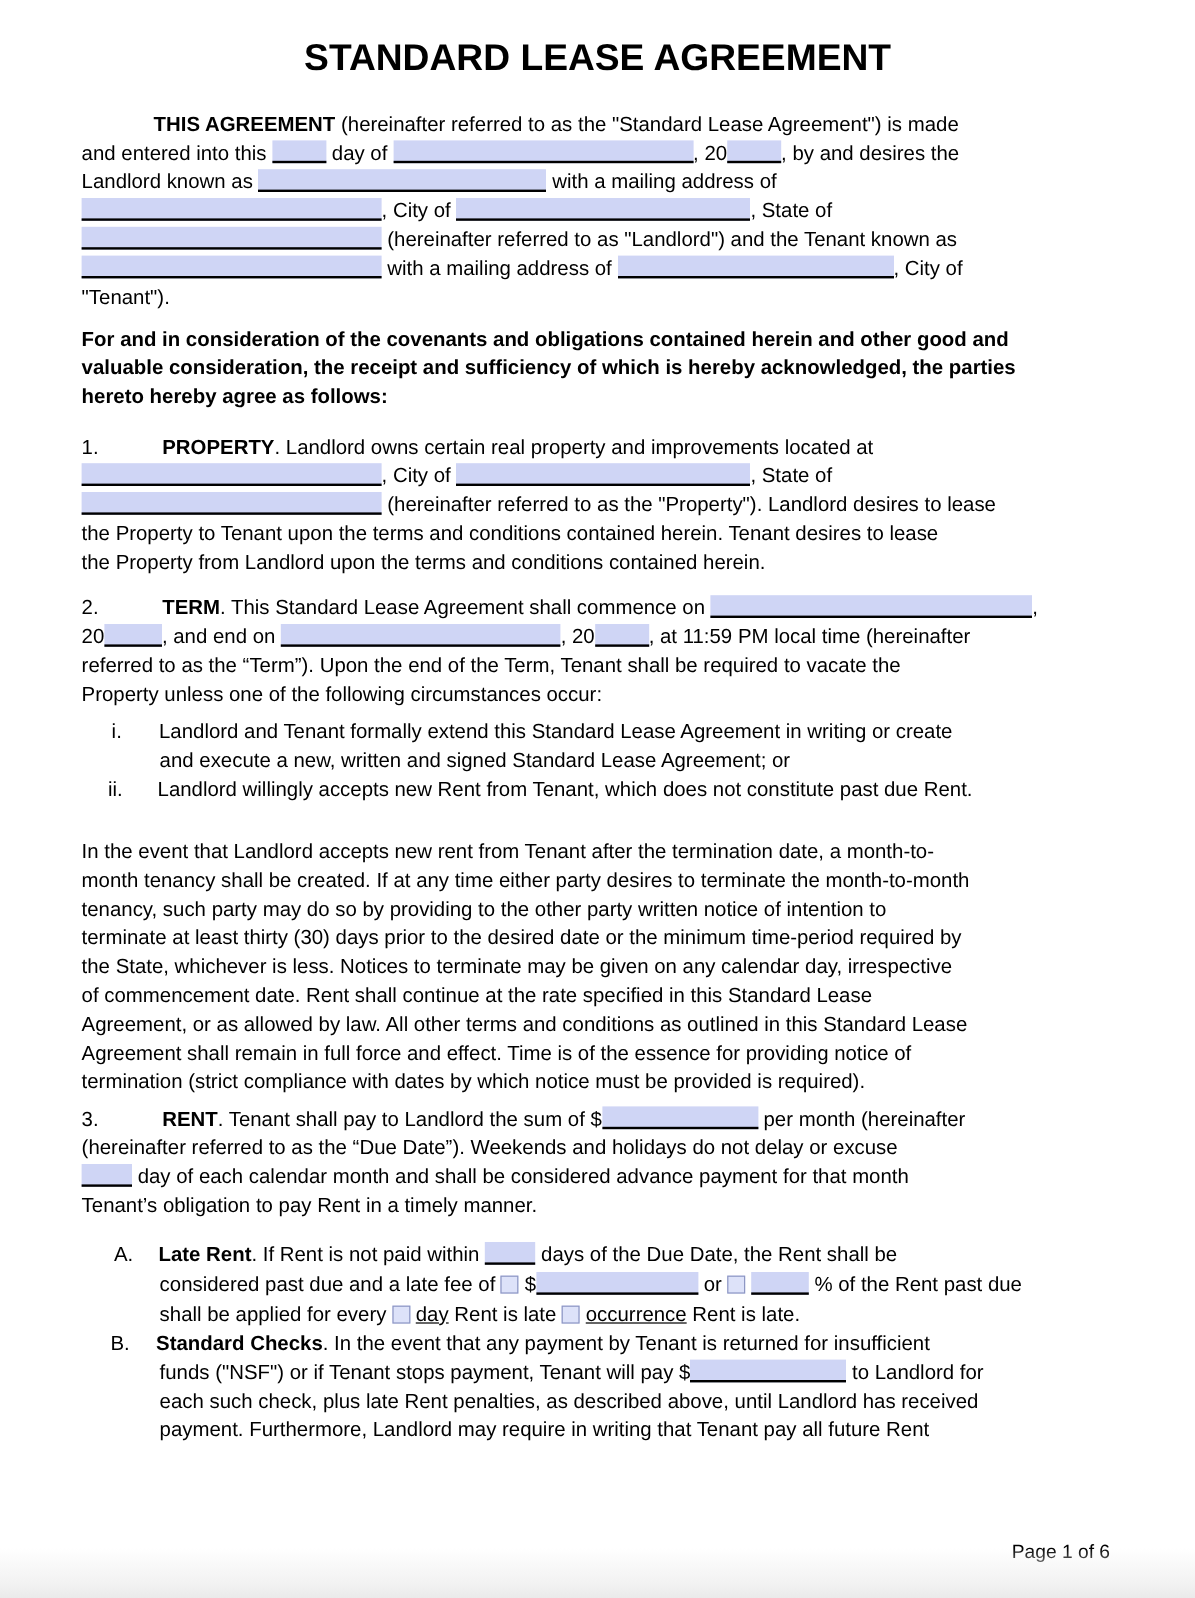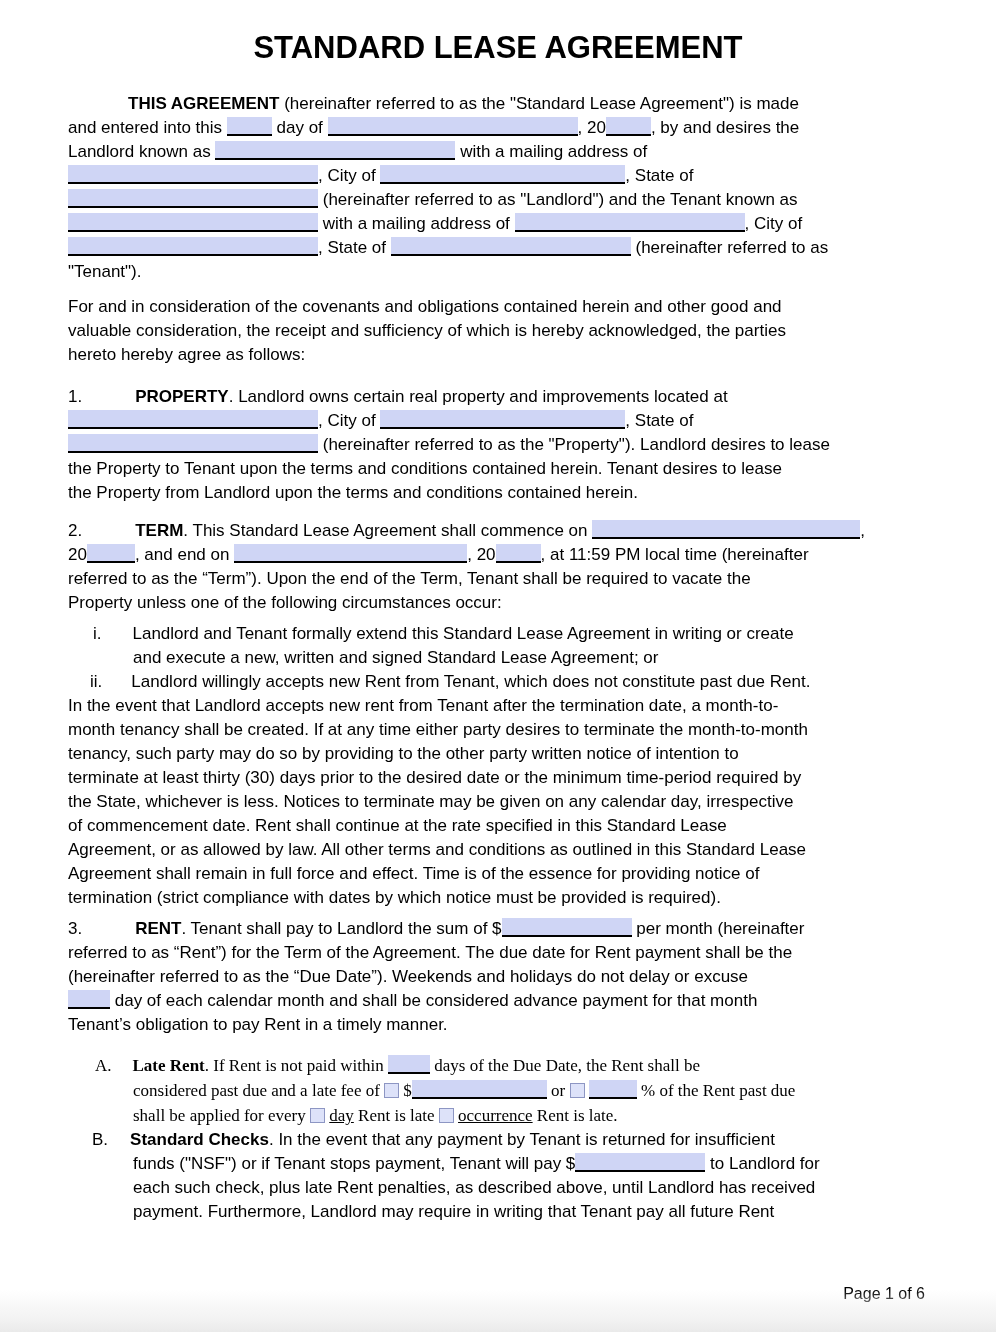--- a/index.html
+++ b/index.html
@@ -40,27 +40,27 @@
     display: inline-block;
     width: 13px;
     height: 13px;
     background: var(--checkbox-fill, #dde2f9);
     border: 1.5px solid var(--checkbox-border, #8d96c3);
     vertical-align: -2px;
   }
   .gap { display: inline-block; }
   
   #intro            { margin-top: 26px; }
-  #consideration    { margin-top: 11px; }
+  #consideration    { margin-top: 11px; font-weight: bold; }
   #property         { margin-top: 18px; }
   #term             { margin-top: 14px; }
   #term-options     { margin-top: 7px;  }
-  #holdover         { }
+  #holdover         { margin-top: 28px; }
   #rent             { margin-top: 7px;  }
-  #late-rent        { margin-top: 16px; font-family: Liberation Serif, serif; }
+  #late-rent        { margin-top: 16px; }
   #returned-checks  { margin-top: 0;    }
   .footer-brand {
     position: absolute;
     left: 68px;
     top: 1332px;
     font-size: 16px;
     line-height: 20px;
   }
   .footer-page {
     position: absolute;
@@ -83,21 +83,20 @@
 <h1 class="title">STANDARD LEASE AGREEMENT</h1>
 
 <div class="content">
   <div class="para" id="intro">
       <div class="line" style="padding-left: 60px;"><span class="b">THIS AGREEMENT</span><span> (hereinafter referred to as the "Standard Lease Agreement") is made</span></div>
       <div class="line"><span>and entered into this </span><span class="blank" style="width: 45px;"></span><span> day of </span><span class="blank" style="width: 250px;"></span><span>, 20</span><span class="blank" style="width: 45px;"></span><span>, by and desires the</span></div>
       <div class="line"><span>Landlord known as </span><span class="blank" style="width: 240px;"></span><span> with a mailing address of</span></div>
       <div class="line"><span class="blank" style="width: 250px;"></span><span>, City of </span><span class="blank" style="width: 245px;"></span><span>, State of</span></div>
       <div class="line"><span class="blank" style="width: 250px;"></span><span> (hereinafter referred to as "Landlord") and the Tenant known as</span></div>
       <div class="line"><span class="blank" style="width: 250px;"></span><span> with a mailing address of </span><span class="blank" style="width: 230px;"></span><span>, City of</span></div>
-      <div class="line"><span class="blank" style="width: 250px;"></span><span>, State of </span><span class="blank" style="width: 240px;"></span><span> (hereinafter referred to as</span></div>
       <div class="line"><span>"Tenant").</span></div>
     </div>
   <div class="para" id="consideration">
       <div class="line"><span>For and in consideration of the covenants and obligations contained herein and other good and</span></div>
       <div class="line"><span>valuable consideration, the receipt and sufficiency of which is hereby acknowledged, the parties</span></div>
       <div class="line"><span>hereto hereby agree as follows:</span></div>
     </div>
   <div class="para" id="property">
       <div class="line"><span>1.</span><span class="gap" style="width: 53px;"></span><span class="b">PROPERTY</span><span>. Landlord owns certain real property and improvements located at</span></div>
       <div class="line"><span class="blank" style="width: 250px;"></span><span>, City of </span><span class="blank" style="width: 245px;"></span><span>, State of</span></div>
@@ -122,21 +121,20 @@
       <div class="line"><span>tenancy, such party may do so by providing to the other party written notice of intention to</span></div>
       <div class="line"><span>terminate at least thirty (30) days prior to the desired date or the minimum time-period required by</span></div>
       <div class="line"><span>the State, whichever is less. Notices to terminate may be given on any calendar day, irrespective</span></div>
       <div class="line"><span>of commencement date. Rent shall continue at the rate specified in this Standard Lease</span></div>
       <div class="line"><span>Agreement, or as allowed by law. All other terms and conditions as outlined in this Standard Lease</span></div>
       <div class="line"><span>Agreement shall remain in full force and effect. Time is of the essence for providing notice of</span></div>
       <div class="line"><span>termination (strict compliance with dates by which notice must be provided is required).</span></div>
     </div>
   <div class="para" id="rent">
       <div class="line"><span>3.</span><span class="gap" style="width: 53px;"></span><span class="b">RENT</span><span>. Tenant shall pay to Landlord the sum of $</span><span class="blank" style="width: 130px;"></span><span> per month (hereinafter</span></div>
-      <div class="line"><span>referred to as “Rent”) for the Term of the Agreement. The due date for Rent payment shall be the</span></div>
       <div class="line"><span>(hereinafter referred to as the “Due Date”). Weekends and holidays do not delay or excuse</span></div>
       <div class="line"><span class="blank" style="width: 42px;"></span><span> day of each calendar month and shall be considered advance payment for that month</span></div>
       <div class="line"><span>Tenant’s obligation to pay Rent in a timely manner.</span></div>
     </div>
   <div class="para" id="late-rent">
       <div class="line" style="padding-left: 27px;"><span>A.</span><span class="gap" style="width: 21px;"></span><span class="b">Late Rent</span><span>. If Rent is not paid within </span><span class="blank" style="width: 42px;"></span><span> days of the Due Date, the Rent shall be</span></div>
       <div class="line" style="padding-left: 65px;"><span>considered past due and a late fee of </span><span class="cbox"></span><span> $</span><span class="blank" style="width: 135px;"></span><span> or </span><span class="cbox"></span><span> </span><span class="blank" style="width: 48px;"></span><span> % of the Rent past due</span></div>
       <div class="line" style="padding-left: 65px;"><span>shall be applied for every </span><span class="cbox"></span><span> </span><span class="u">day</span><span> Rent is late </span><span class="cbox"></span><span> </span><span class="u">occurrence</span><span> Rent is late.</span></div>
     </div>
   <div class="para" id="returned-checks">

